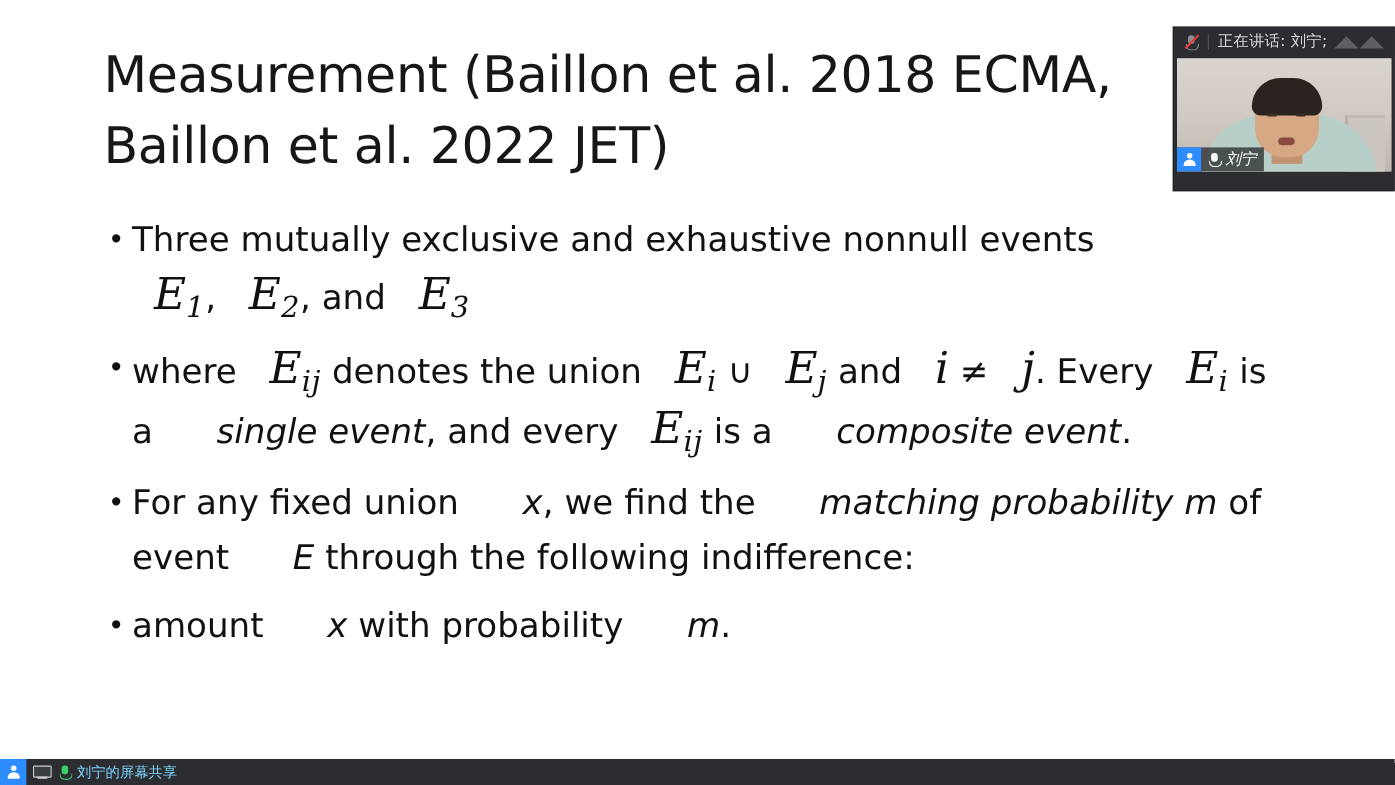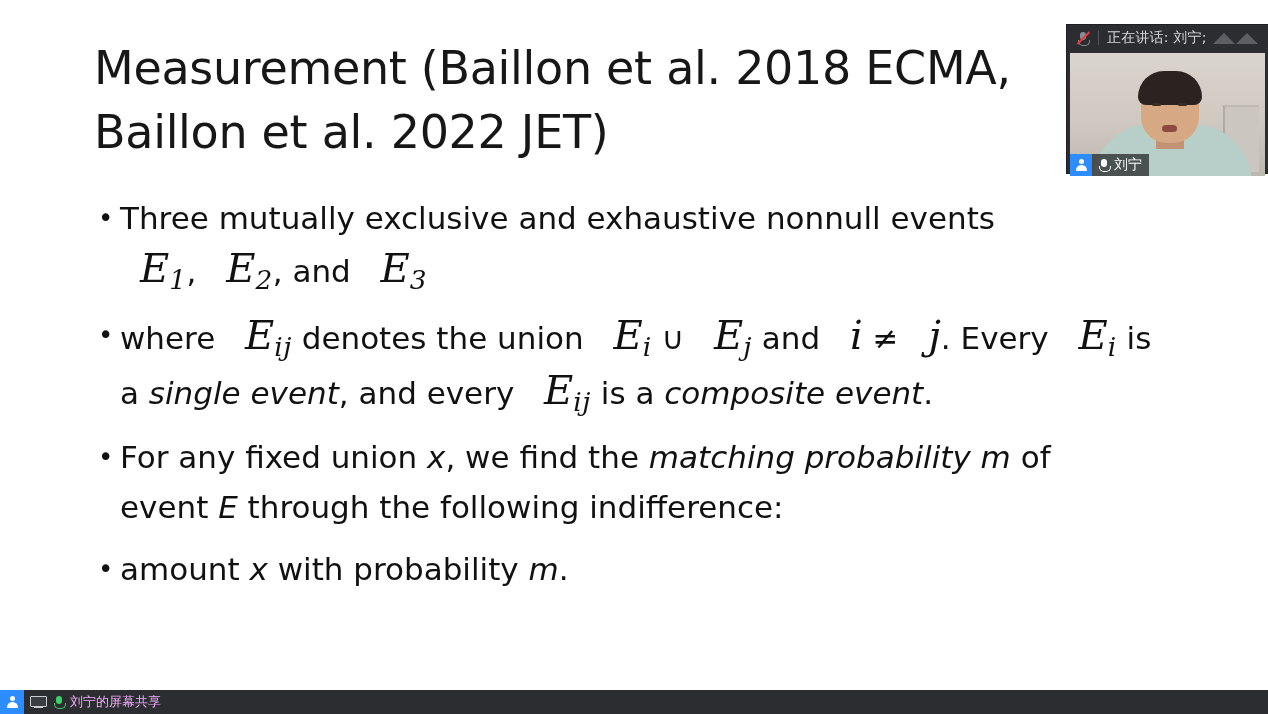--- a/index.html
+++ b/index.html
@@ -60,21 +60,21 @@
     position: absolute;
     left: 6px;
     top: 0;
     font-size: 26px;
     line-height: 50px;
     color: #111111;
   }
 
   .bullet .ln { display: block; }
 
-  .it { font-style: italic; }
+  .it { font-style: italic; margin-left: 48px; }
 
   
   .mv {
     font-family: "DejaVu Serif", serif;
     font-style: italic;
     font-size: 40px;
     margin-left: 20px;
   }
   .mv sub {
     font-family: "DejaVu Serif", serif;
@@ -161,23 +161,24 @@
     display: block;
     width: 0; height: 0;
     border-left: 11px solid transparent;
     border-right: 11px solid transparent;
     border-bottom: 11px solid #cfd2d6;
   }
 
   #video-frame {
     position: relative;
     margin: 2px 3px 17px 3px;
-    height: 123px;
+    height: 103px;
     overflow: hidden;
     background: #b9b3ad;
+    font-style: italic;
   }
   
   #video-frame .wall {
     position: absolute; inset: 0;
     background:
       linear-gradient(180deg,#d9d4cd 0%, #cfc9c1 55%, #bdb7ae 100%);
   }
   #video-frame .door {
     position: absolute;
     right: 6px; top: 52px;
@@ -352,21 +353,21 @@
     left: 2px; top: 9px;
     width: 10px; height: 5px;
     border-bottom: 1.5px solid #3ad16a;
     border-left: 1.5px solid #3ad16a;
     border-right: 1.5px solid #3ad16a;
     border-radius: 0 0 5px 5px;
   }
   #status-text {
     font-family: "DejaVu Sans", sans-serif;
     font-size: 13px;
-    color: #f0abfc;
+    color: #7dd3fc;
     align-self: center;
     padding-left: 3px;
     white-space: nowrap;
   }
 </style>
 </head>
 <body>
 
 <div id="slide">
 

